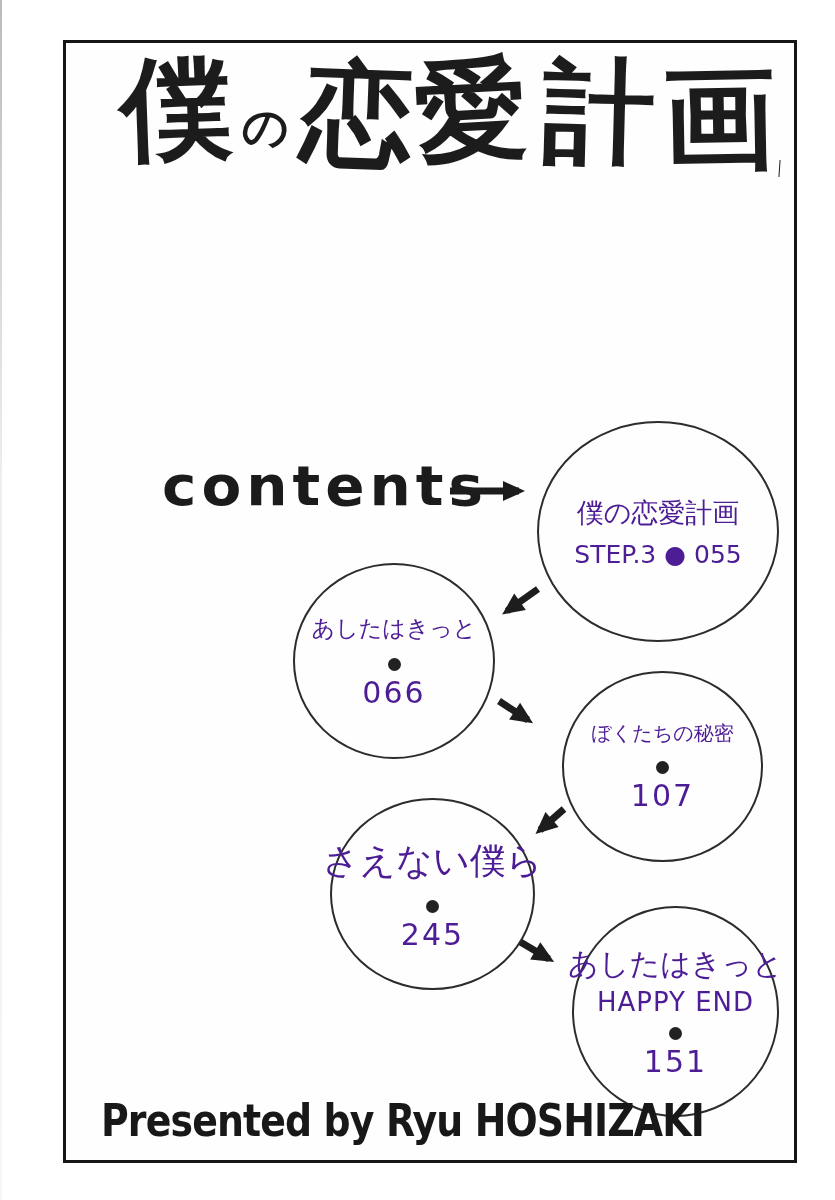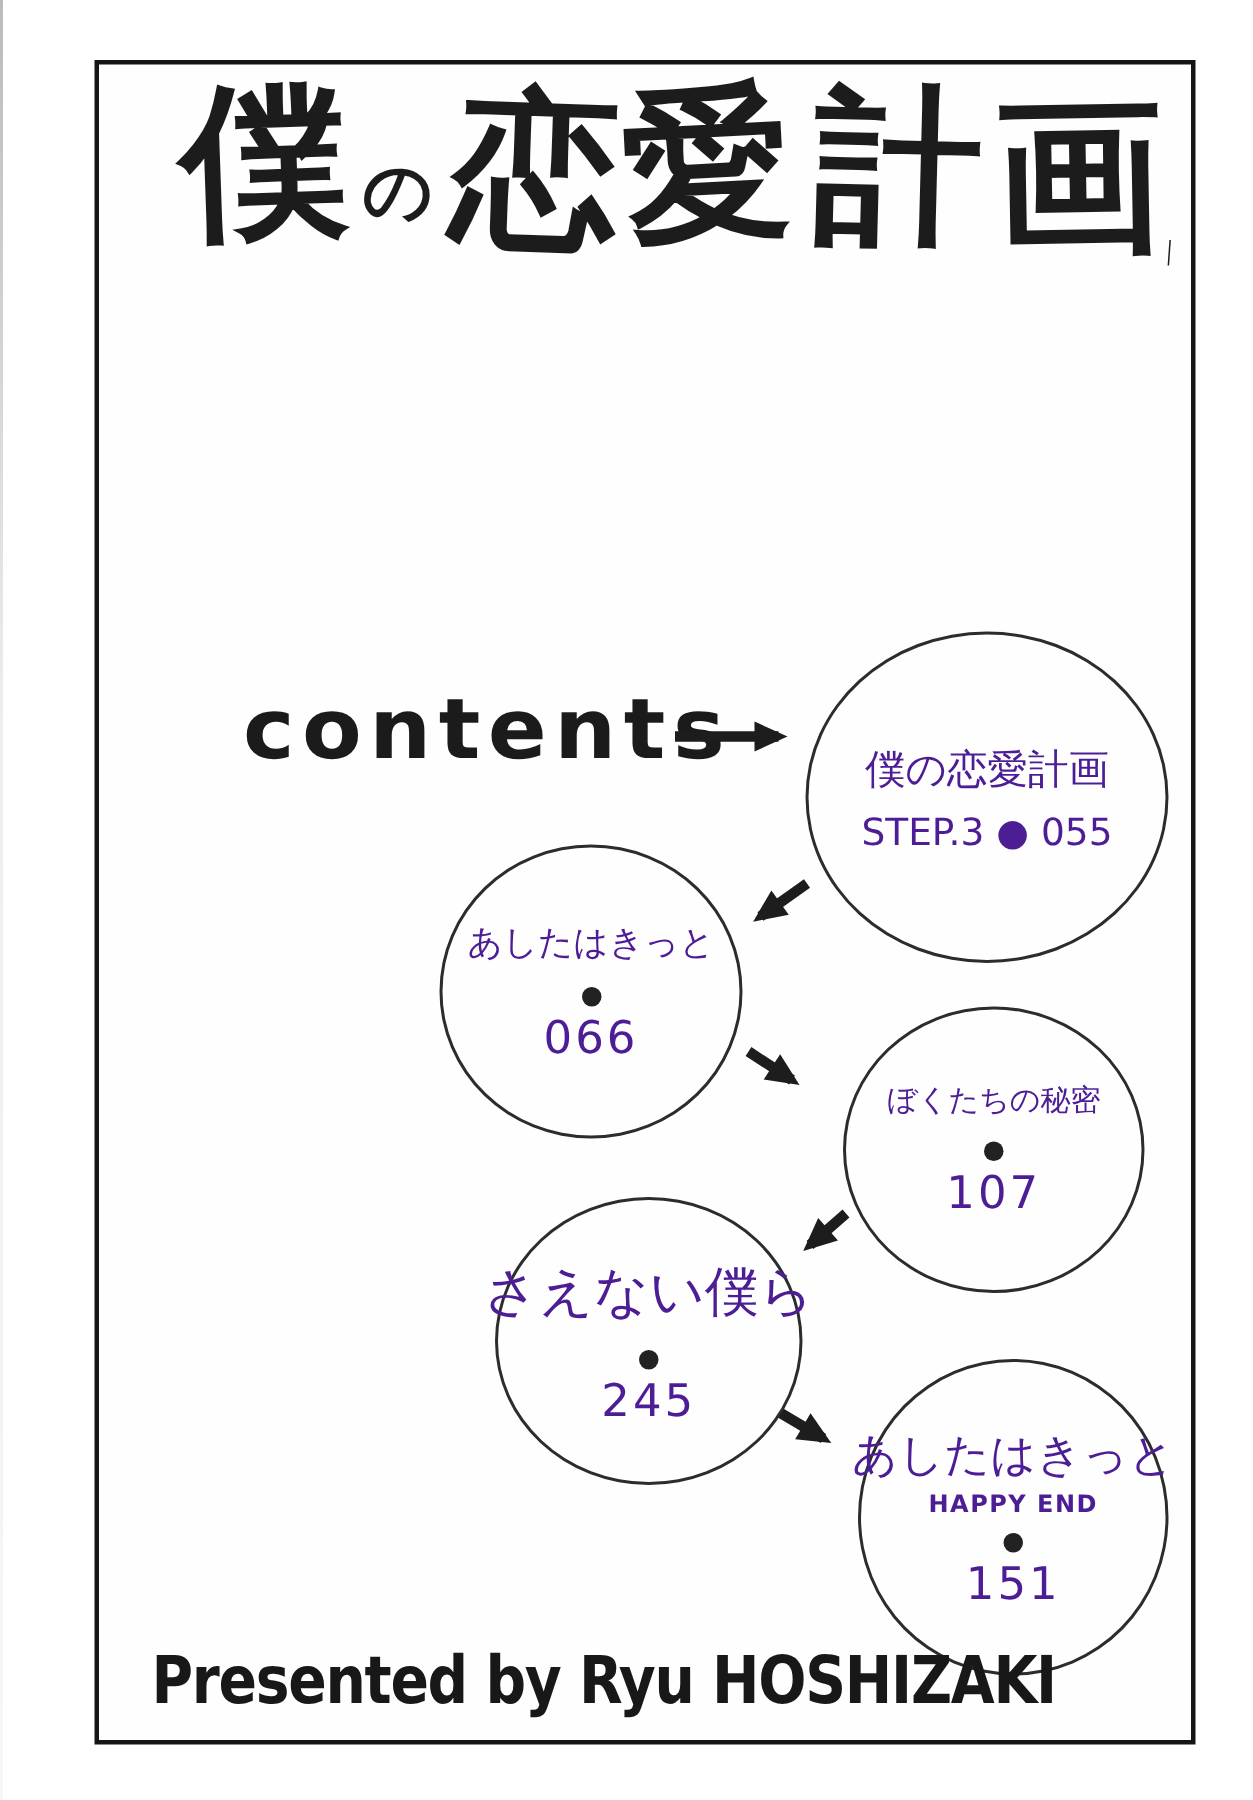--- a/index.html
+++ b/index.html
@@ -92,21 +92,21 @@
   #node1 { left: 537px; top: 421px; width: 238px; height: 217px; }
   #node1 .t { font-size: 27px; margin-bottom: 2px; }
   #node2 { left: 293px; top: 563px; width: 198px; height: 192px; }
   #node2 .t { font-size: 23px; }
   #node3 { left: 562px; top: 671px; width: 197px; height: 187px; }
   #node3 .t { font-size: 20px; }
   #node4 { left: 330px; top: 798px; width: 201px; height: 188px; }
   #node4 .t { font-size: 36px; }
   #node5 { left: 572px; top: 906px; width: 203px; height: 207px; }
   #node5 .t  { font-size: 30px; }
-  #node5 .t2 { font-size: 16px; letter-spacing: 1px; font-weight: bold; }
+  #node5 .t2 { font-size: 26px; letter-spacing: 1px; }
   #node5 .dot { margin-top: 10px; }
   
   .arrows {
     position: absolute; left: 0; top: 0;
     width: 835px; height: 1200px;
     pointer-events: none;
   }
   .arrows line { stroke: #1d1d1d; stroke-width: 7; }
   
   .credit {

